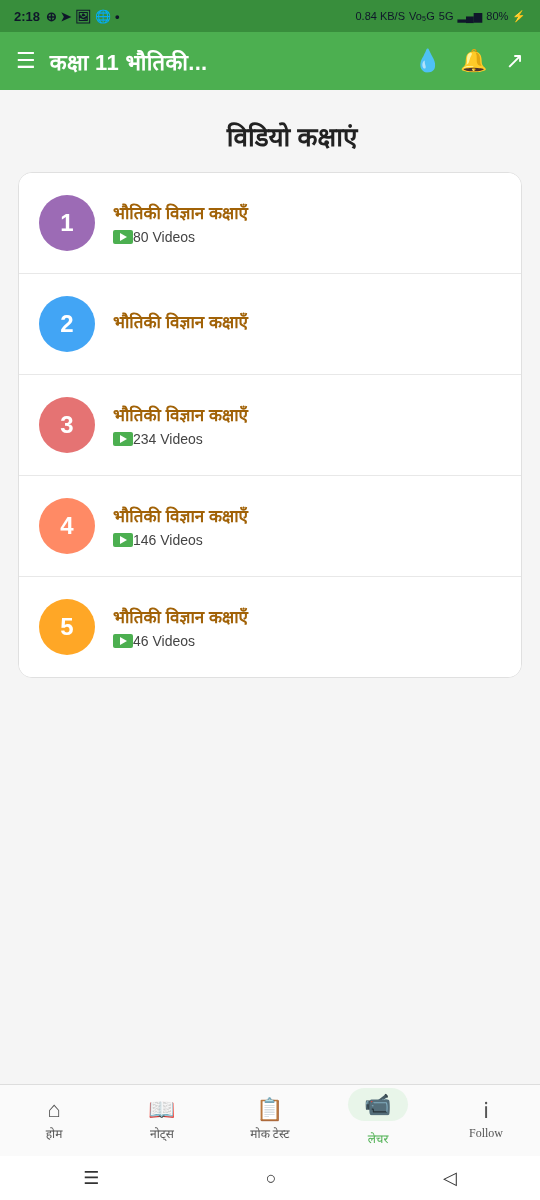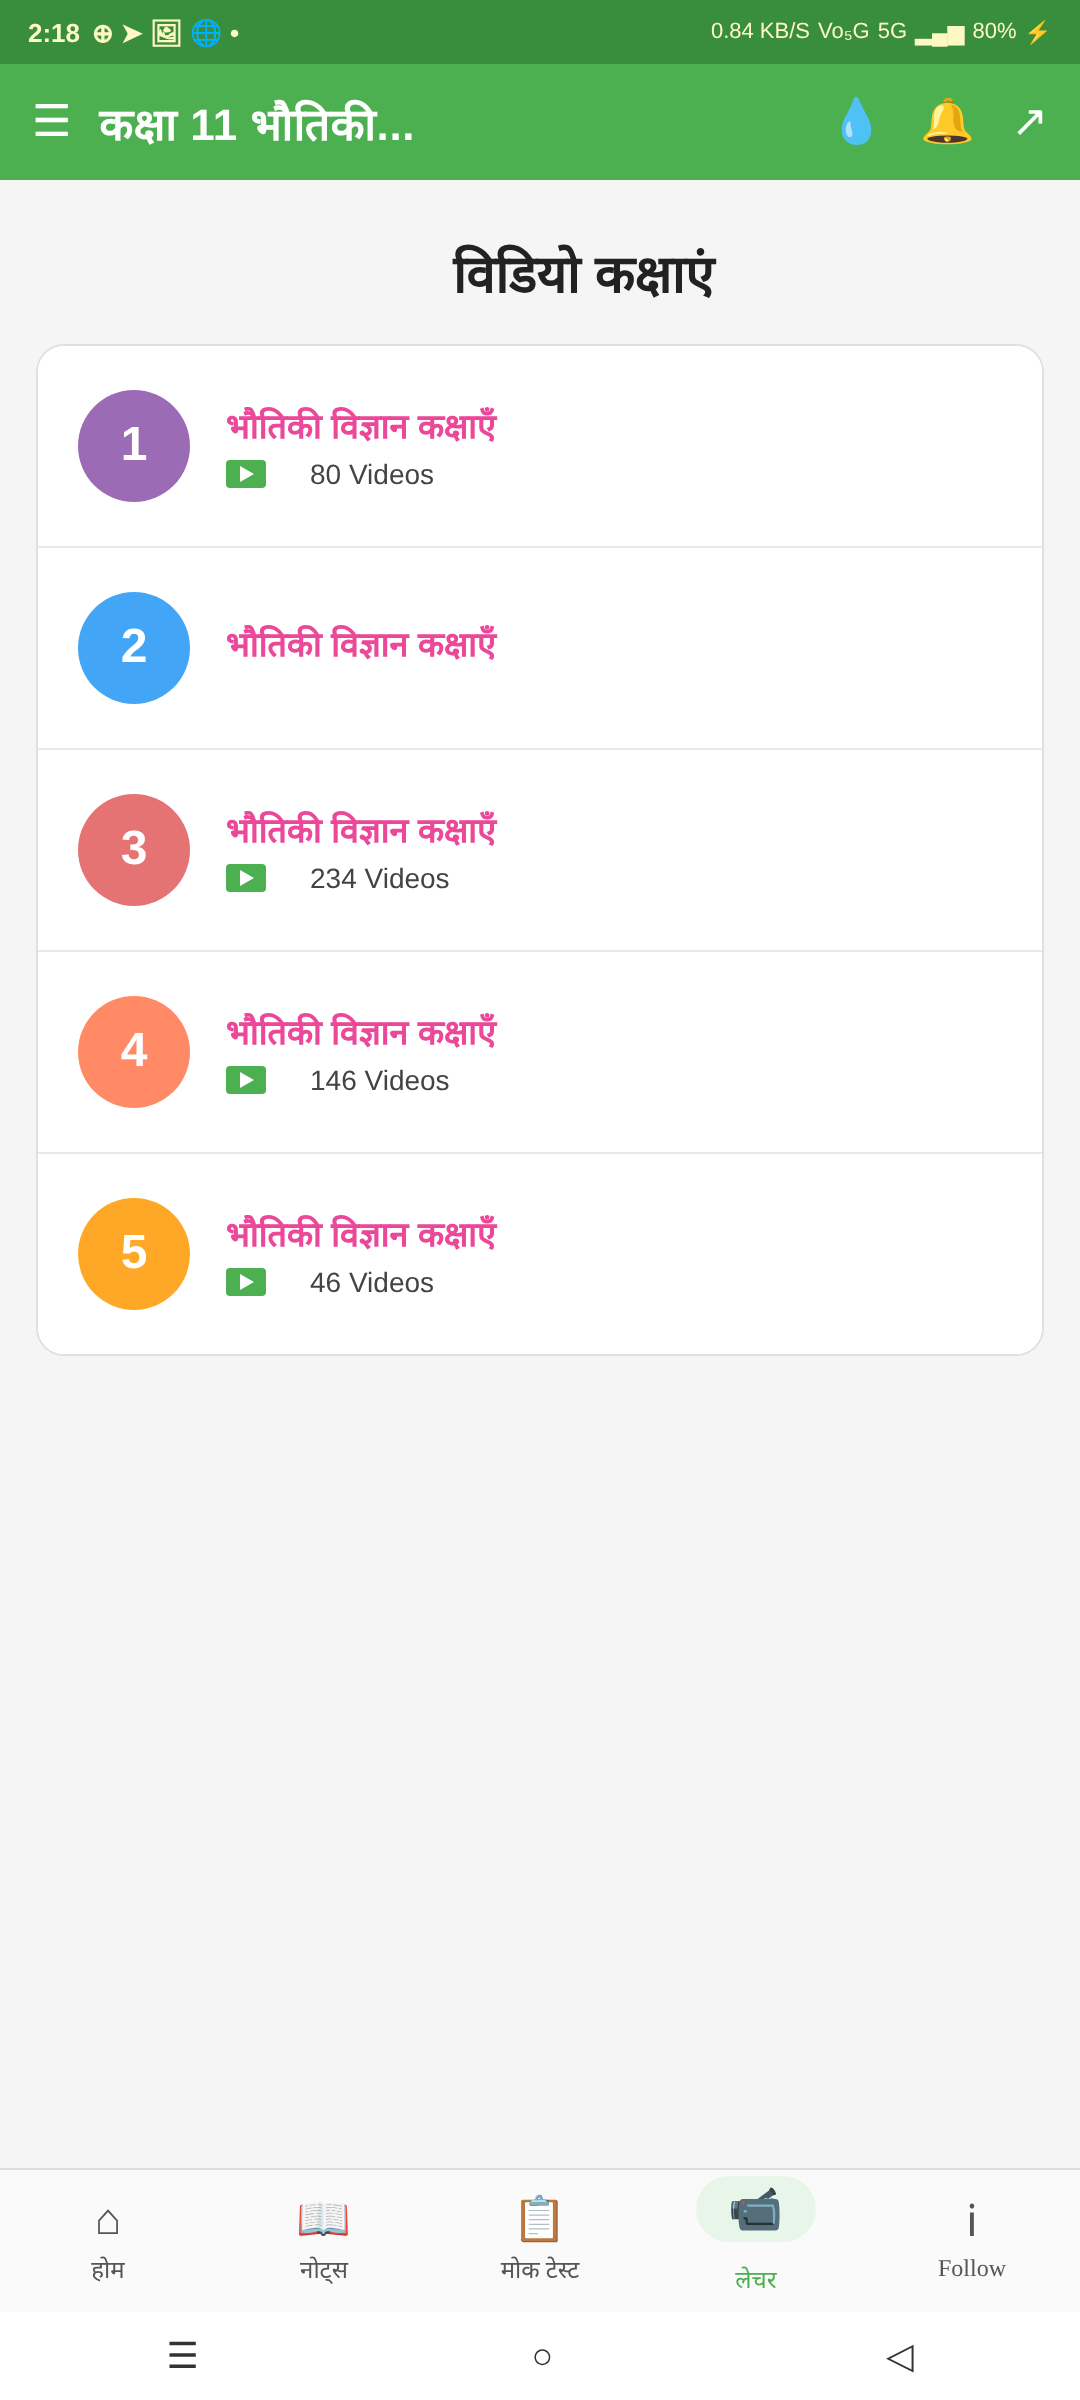--- a/index.html
+++ b/index.html
@@ -8,21 +8,21 @@
       width: 540px;
       min-height: 1200px;
       font-family: 'Segoe UI', Arial, sans-serif;
       background: #f5f5f5;
       overflow-x: hidden;
     }
 
     
     .status-bar {
       background: #388e3c;
-      color: #fef9c3;
+      color: #0f172a;
       display: flex;
       justify-content: space-between;
       align-items: center;
       padding: 16px 14px;
       font-size: 13px;
       height: 32px;
     }
     .status-left { font-weight: bold; display: flex; align-items: center; gap: 6px; }
     .status-right { display: flex; align-items: center; gap: 4px; font-size: 11px; }
 
@@ -101,27 +101,27 @@
       flex-shrink: 0;
     }
 
     .item-info {
       margin-left: 18px;
       flex: 1;
     }
     .item-title {
       font-size: 17px;
       font-weight: 600;
-      color: #ec4899;
+      color: #a16207;
       margin-bottom: 5px;
     }
     .item-sub {
       display: flex;
       align-items: center;
-      gap: 22px;
+      gap: 0;
       font-size: 14px;
       color: #444;
     }
     .video-icon {
       width: 20px;
       height: 14px;
       background: #4caf50;
       border-radius: 2px;
       display: inline-flex;
       align-items: center;

